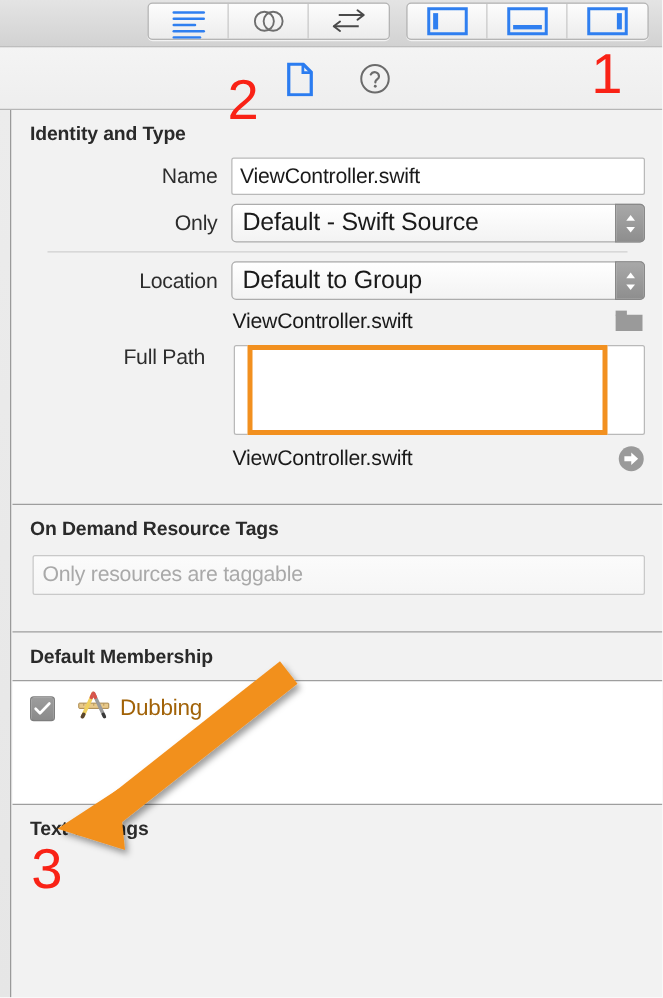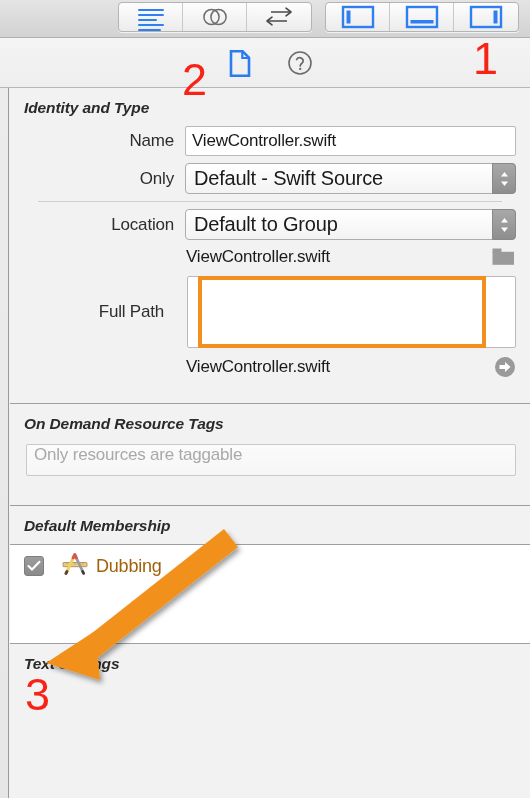--- a/index.html
+++ b/index.html
@@ -105,21 +105,20 @@
     width: 520px; height: 710px;
     background: #f2f2f2;
     box-sizing: border-box;
   }
   .section-hdr {
     font-size: 15.5px;
     font-weight: bold;
     color: #2a2a2a;
     padding: 11px 0 9px 14px;
     letter-spacing: -0.1px;
-    font-style: italic;
   }
   .hr-sec {
     height: 1px;
     background: #9e9e9e;
     width: 100%;
   }
   .hr-inner {
     height: 1px;
     background: #cfcfcf;
     margin: 6px 28px 7px 28px;
@@ -200,20 +199,21 @@
     letter-spacing: -0.2px;
   }
 
   .placeholder-field {
     margin: 2px 14px 10px 16px;
     height: 32px;
     background: linear-gradient(to bottom, #fbfbfb, #f6f6f6);
     border: 1px solid #c9c9c9;
     border-radius: 2px;
     display: flex;
+    align-items: center;
     padding: 0 7px;
     font-size: 17px;
     color: #a9a9a9;
     box-sizing: border-box;
     letter-spacing: -0.2px;
   }
 
   .target-area {
     background: #ffffff;
     border-top: 1px solid #9e9e9e;
@@ -243,21 +243,21 @@
     color: #a16207;
     margin-left: 8px;
     letter-spacing: -0.2px;
   }
   .xcode-target-icon { margin-left: 18px; flex: none; }
 
   
   .fullpath-wrap {
     position: relative;
     display: flex;
-    align-items: center;
+    align-items: flex-start;
     padding-right: 14px;
     margin-bottom: 4px;
     gap: 12px;
   }
   .fullpath-field {
     flex: 1;
     height: 72px;
     background: #ffffff;
     border: 1px solid #b9b9b9;
     border-radius: 2px;

